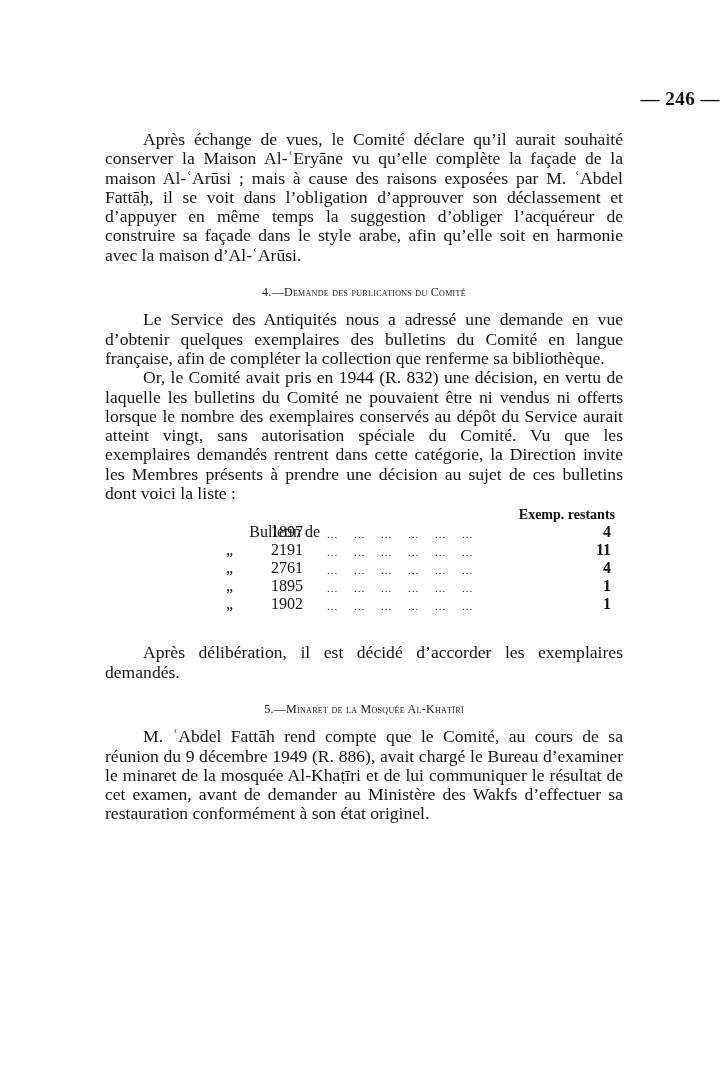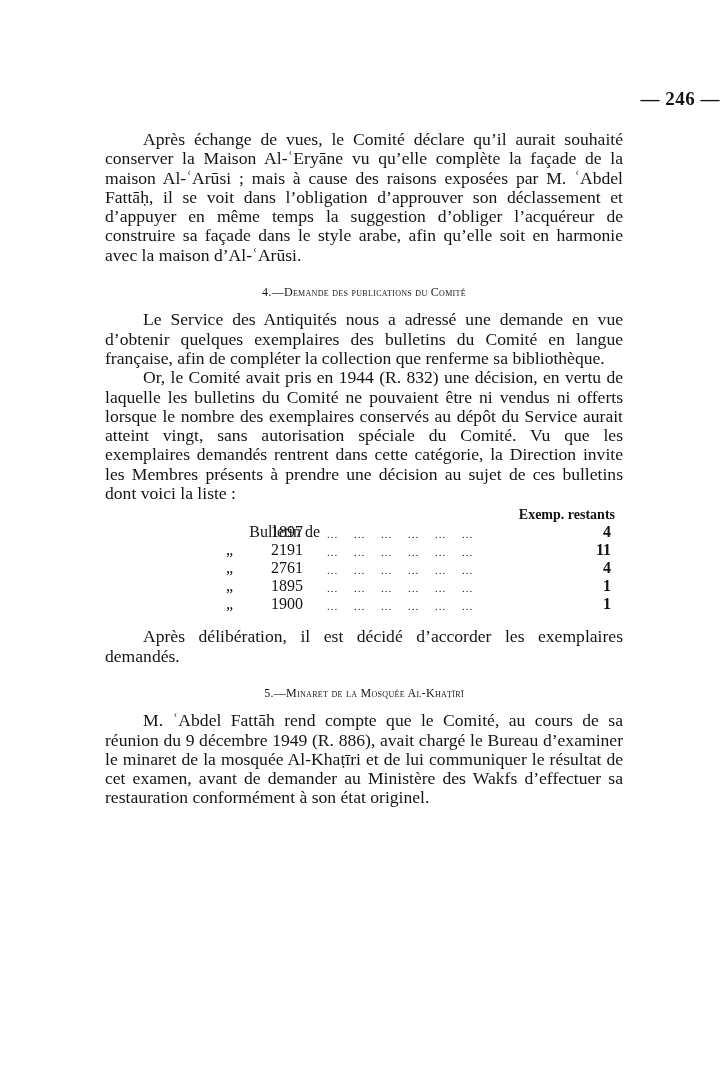--- a/index.html
+++ b/index.html
@@ -71,24 +71,24 @@
     <div class="row" style="top:72px">
       <span class="lbl"></span>
       <span class="ditto">„</span>
       <span class="yr">1895</span>
       <span class="dots">... ... ... ... ... ...</span>
       <span class="num">1</span>
     </div>
     <div class="row" style="top:90px">
       <span class="lbl"></span>
       <span class="ditto">„</span>
-      <span class="yr">1900</span>
+      <span class="yr">1902</span>
       <span class="dots">... ... ... ... ... ...</span>
       <span class="num">1</span>
     </div>
   </div>
 
-  <p class="para" style="margin-top:10px">Après délibération, il est décidé d’accorder les exemplaires demandés.</p>
+  <p class="para" style="margin-top:26px">Après délibération, il est décidé d’accorder les exemplaires demandés.</p>
 
   <div class="heading"><span>5.—Minaret de la Mosquée Al-</span><span class="u">Kh</span><span>aṭīrī</span></div>
 
   <p class="para"><span>M. ʿAbdel Fattāh rend compte que le Comité, au cours de sa réunion du 9 décembre 1949 (R. 886), avait chargé le Bureau d’examiner le minaret de la mosquée Al-</span><span class="u">Kh</span><span>aṭīri et de lui communiquer le résultat de cet examen, avant de demander au Ministère des Wakfs d’effectuer sa restauration conformément à son état originel.</span></p>
 </div>
 
 </body></html>

